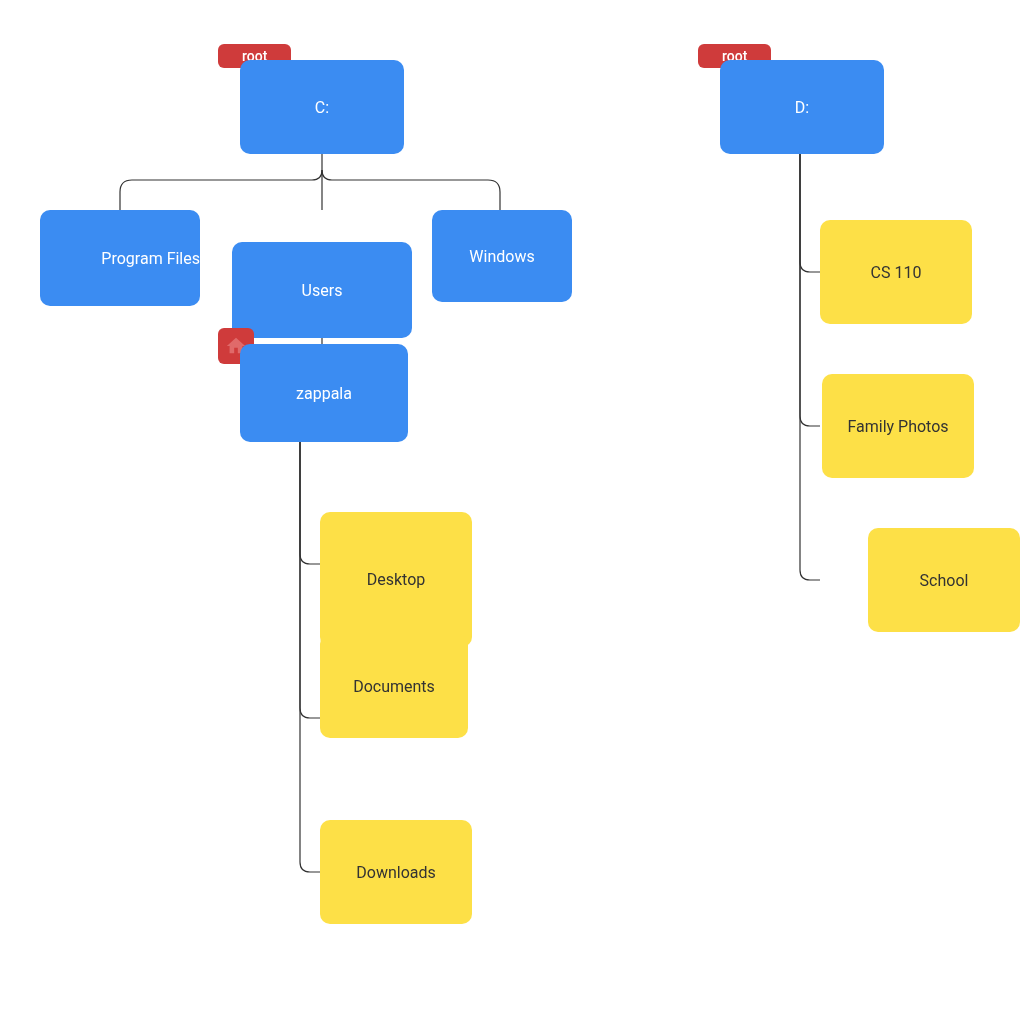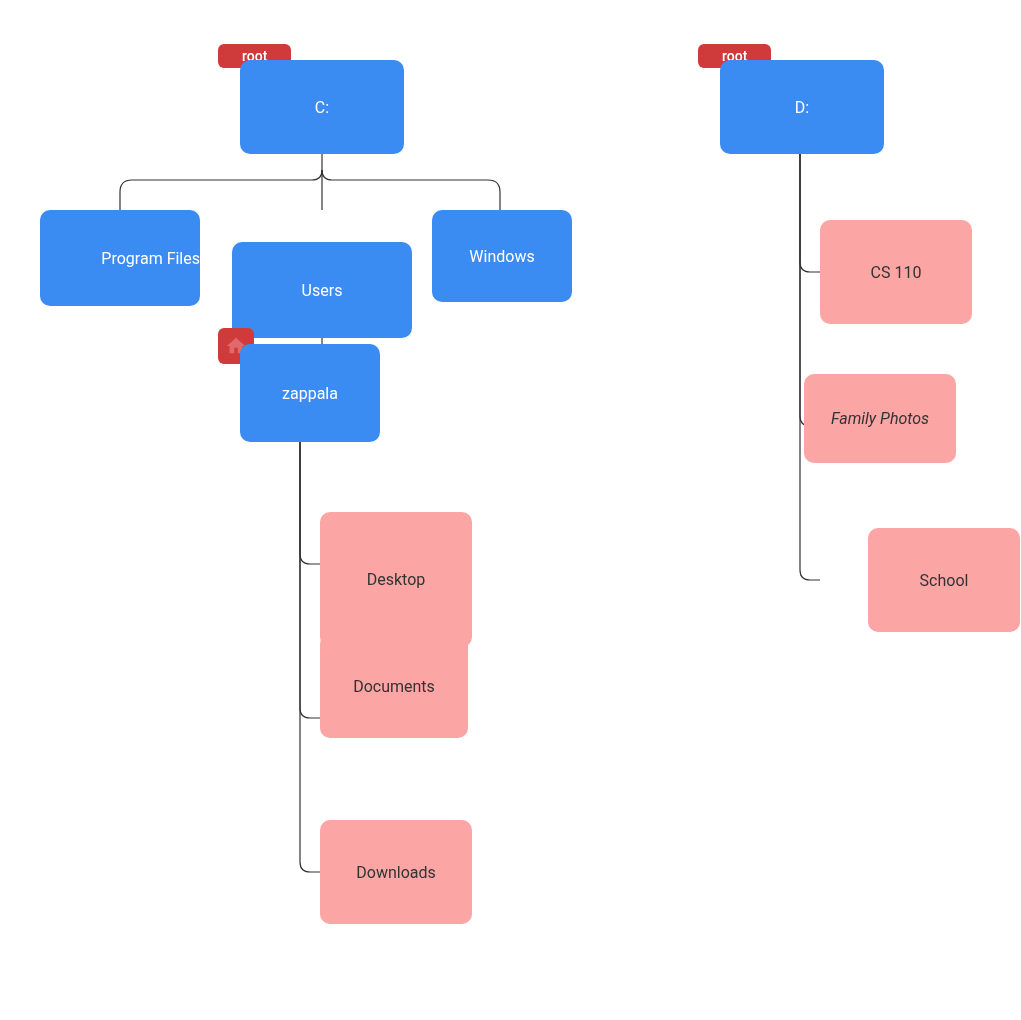--- a/index.html
+++ b/index.html
@@ -20,21 +20,21 @@
     justify-content: center;
     font-size: 16px;
     text-align: center;
     box-sizing: border-box;
   }
   .node.blue {
     background: #3b8cf2;
     color: #ffffff;
   }
   .node.light {
-    background: #fca5a5;
+    background: #fde047;
     color: #333333;
   }
   .badge {
     position: absolute;
     background: #cf3b3b;
     color: #ffffff;
     font-size: 14px;
     border-radius: 6px;
     padding: 4px 24px;
     font-weight: 500;
@@ -102,21 +102,21 @@
 <div class="node blue" style="left:432px; top:210px; width:140px; height:92px;">
   <span>Windows</span>
 </div>
 
 <div class="badge icon" style="left:218px; top:328px;">
   <svg width="22" height="22" viewBox="0 0 24 24">
     <path fill="#e06a6a" d="M12 3 L2 12 H5 V20 H10 V14 H14 V20 H19 V12 H22 Z"></path>
   </svg>
 </div>
 
-<div class="node blue" style="left:240px; top:344px; width:140px; height:98px;">
+<div class="node blue" style="left:240px; top:344px; width:168px; height:98px;">
   <span>zappala</span>
 </div>
 
 <div class="node light" style="left:320px; top:512px; width:152px; height:135px;">
   <span>Desktop</span>
 </div>
 
 <div class="node light" style="left:320px; top:634px; width:148px; height:104px;">
   <span>Documents</span>
 </div>
@@ -130,19 +130,19 @@
 </div>
 
 <div class="node blue" style="left:720px; top:60px; width:164px; height:94px;">
   <span>D:</span>
 </div>
 
 <div class="node light" style="left:820px; top:220px; width:152px; height:104px;">
   <span>CS 110</span>
 </div>
 
-<div class="node light" style="left:804px; top:374px; width:152px; height:89px;font-style:italic;">
+<div class="node light" style="left:822px; top:374px; width:152px; height:104px;">
   <span>Family Photos</span>
 </div>
 
 <div class="node light" style="left:820px; top:528px; width:152px; height:104px;margin-left:48px;">
   <span>School</span>
 </div>
 
 </body></html>

